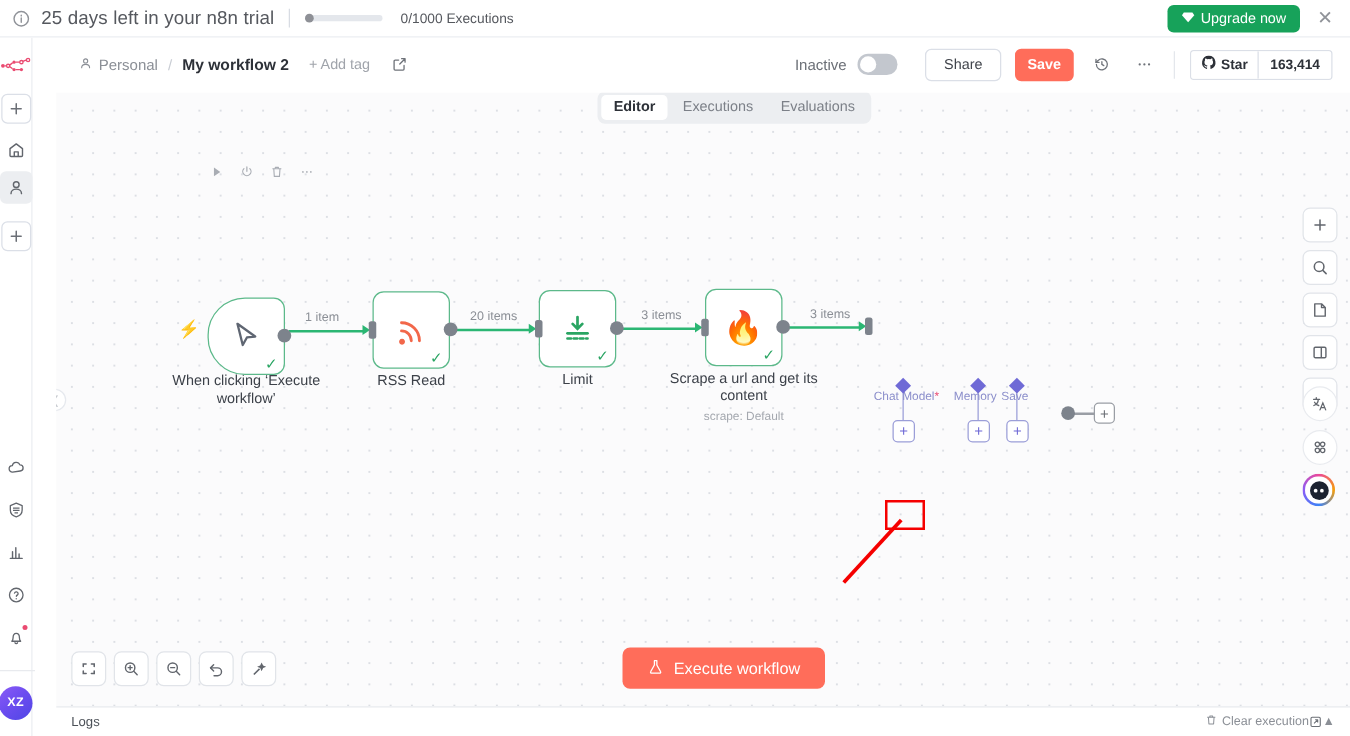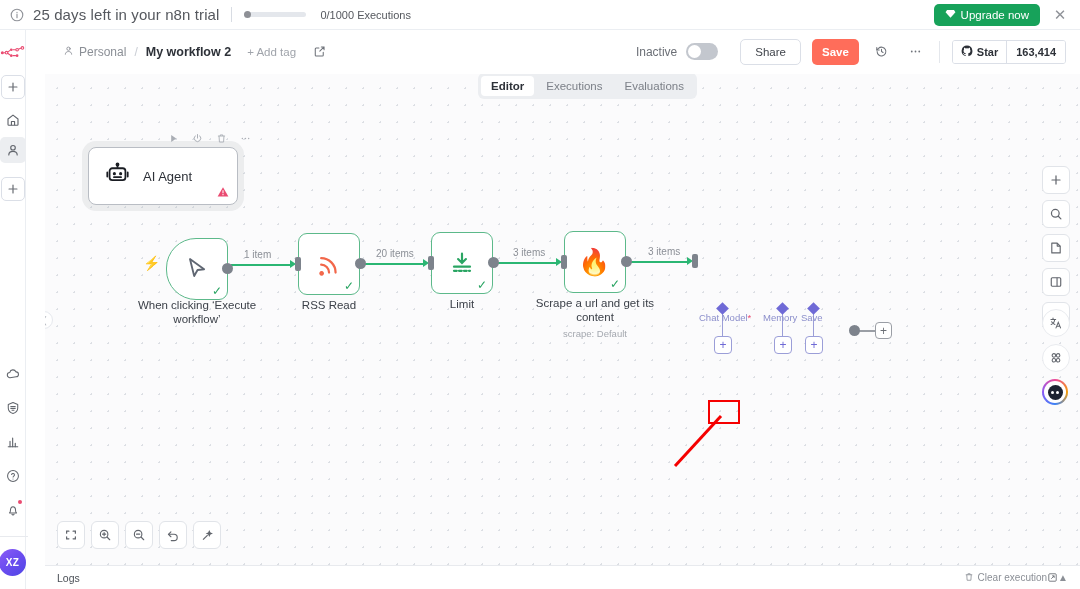--- a/index.html
+++ b/index.html
@@ -503,40 +503,20 @@
       </span>
       <span>
         <svg viewBox="0 0 16 16" fill="currentColor">
             <circle cx="3.4" cy="8" r="1"></circle>
             <circle cx="8" cy="8" r="1"></circle>
             <circle cx="12.6" cy="8" r="1"></circle>
           </svg>
       </span>
     </div>
 
-    <div class="agent-node">
-      <span>
-        <svg viewBox="0 0 24 24" width="25" height="25" fill="none" stroke="#1a1d23" stroke-width="1.7" stroke-linejoin="round">
-          <path d="M12 3.2v2.4"></path>
-            <circle cx="12" cy="2.4" r="1" fill="#1a1d23"></circle>
-          <rect x="4.4" y="6" width="15.2" height="11.4" rx="2.6"></rect>
-          <path d="M2.2 10v4M21.8 10v4" stroke-linecap="round"></path>
-          <circle cx="9" cy="11.2" r="1.5" fill="#1a1d23" stroke="none"></circle>
-          <circle cx="15" cy="11.2" r="1.5" fill="#1a1d23" stroke="none"></circle>
-          <path d="M8.6 14.6h6.8" stroke-linecap="round"></path>
-        </svg>
-      </span>
-      <span class="agent-title">AI Agent</span>
-      <span class="agent-warn">
-        <svg viewBox="0 0 16 16" fill="currentColor" width="12" height="12">
-          <path d="M8 1.8 15.2 14H.8z"></path>
-          <path d="M7.3 5.6h1.4v4.2H7.3zM7.3 10.8h1.4v1.4H7.3z" fill="#fff"></path>
-        </svg>
-      </span>
-    </div>
 
     <span class="port-out" style="left:804px; top:251px;"></span>
     <div class="out-stub" style="left:812px; top:256px; width:20px;"></div>
     <div class="out-plus" style="left:830px; top:248px;">+</div>
 
     <span class="sub-port" style="left:673px; top:230px;"></span>
     <div class="sub-label" style="left:654px; top:238px;"><span>Chat Model</span><span class="req">*</span></div>
     <div class="sub-line" style="left:677px; top:239px; height:24px;"></div>
     <div class="sub-plus" style="left:669px; top:262px;">+</div>
 
@@ -635,20 +615,28 @@
         </svg>
       </div>
       <div class="zt-btn">
         <svg viewBox="0 0 16 16" fill="currentColor">
           <path d="M10.6 2.2 12 5l2.8 1.2L12 7.4l-1.4 2.8-1.3-2.8L6.5 6.2 9.3 5z"></path>
           <path d="M3 12.8 8.2 7.6l1 1L4 13.8z"></path>
         </svg>
       </div>
     </div>
 
+    <button class="execute-btn">
+      <span>
+        <svg viewBox="0 0 16 16" fill="none" stroke="currentColor" stroke-width="1.3" stroke-linejoin="round">
+          <path d="M6.4 1.8h3.2M6.8 1.8v4.4L3.2 12.6a1 1 0 0 0 .9 1.6h7.8a1 1 0 0 0 .9-1.6L9.2 6.2V1.8"></path>
+        </svg>
+      </span>
+      <span>Execute workflow</span>
+    </button>
   </div>
 
   <div class="logs-bar">
     <span class="logs-title">Logs</span>
     <div class="logs-right">
       <div class="logs-clear">
         <span>
           <svg viewBox="0 0 16 16" fill="none" stroke="currentColor" stroke-width="1.3" stroke-linejoin="round">
             <path d="M2.8 4.4h10.4"></path>
               <path d="M4.4 4.4 5 13.2h6l.6-8.8"></path>

